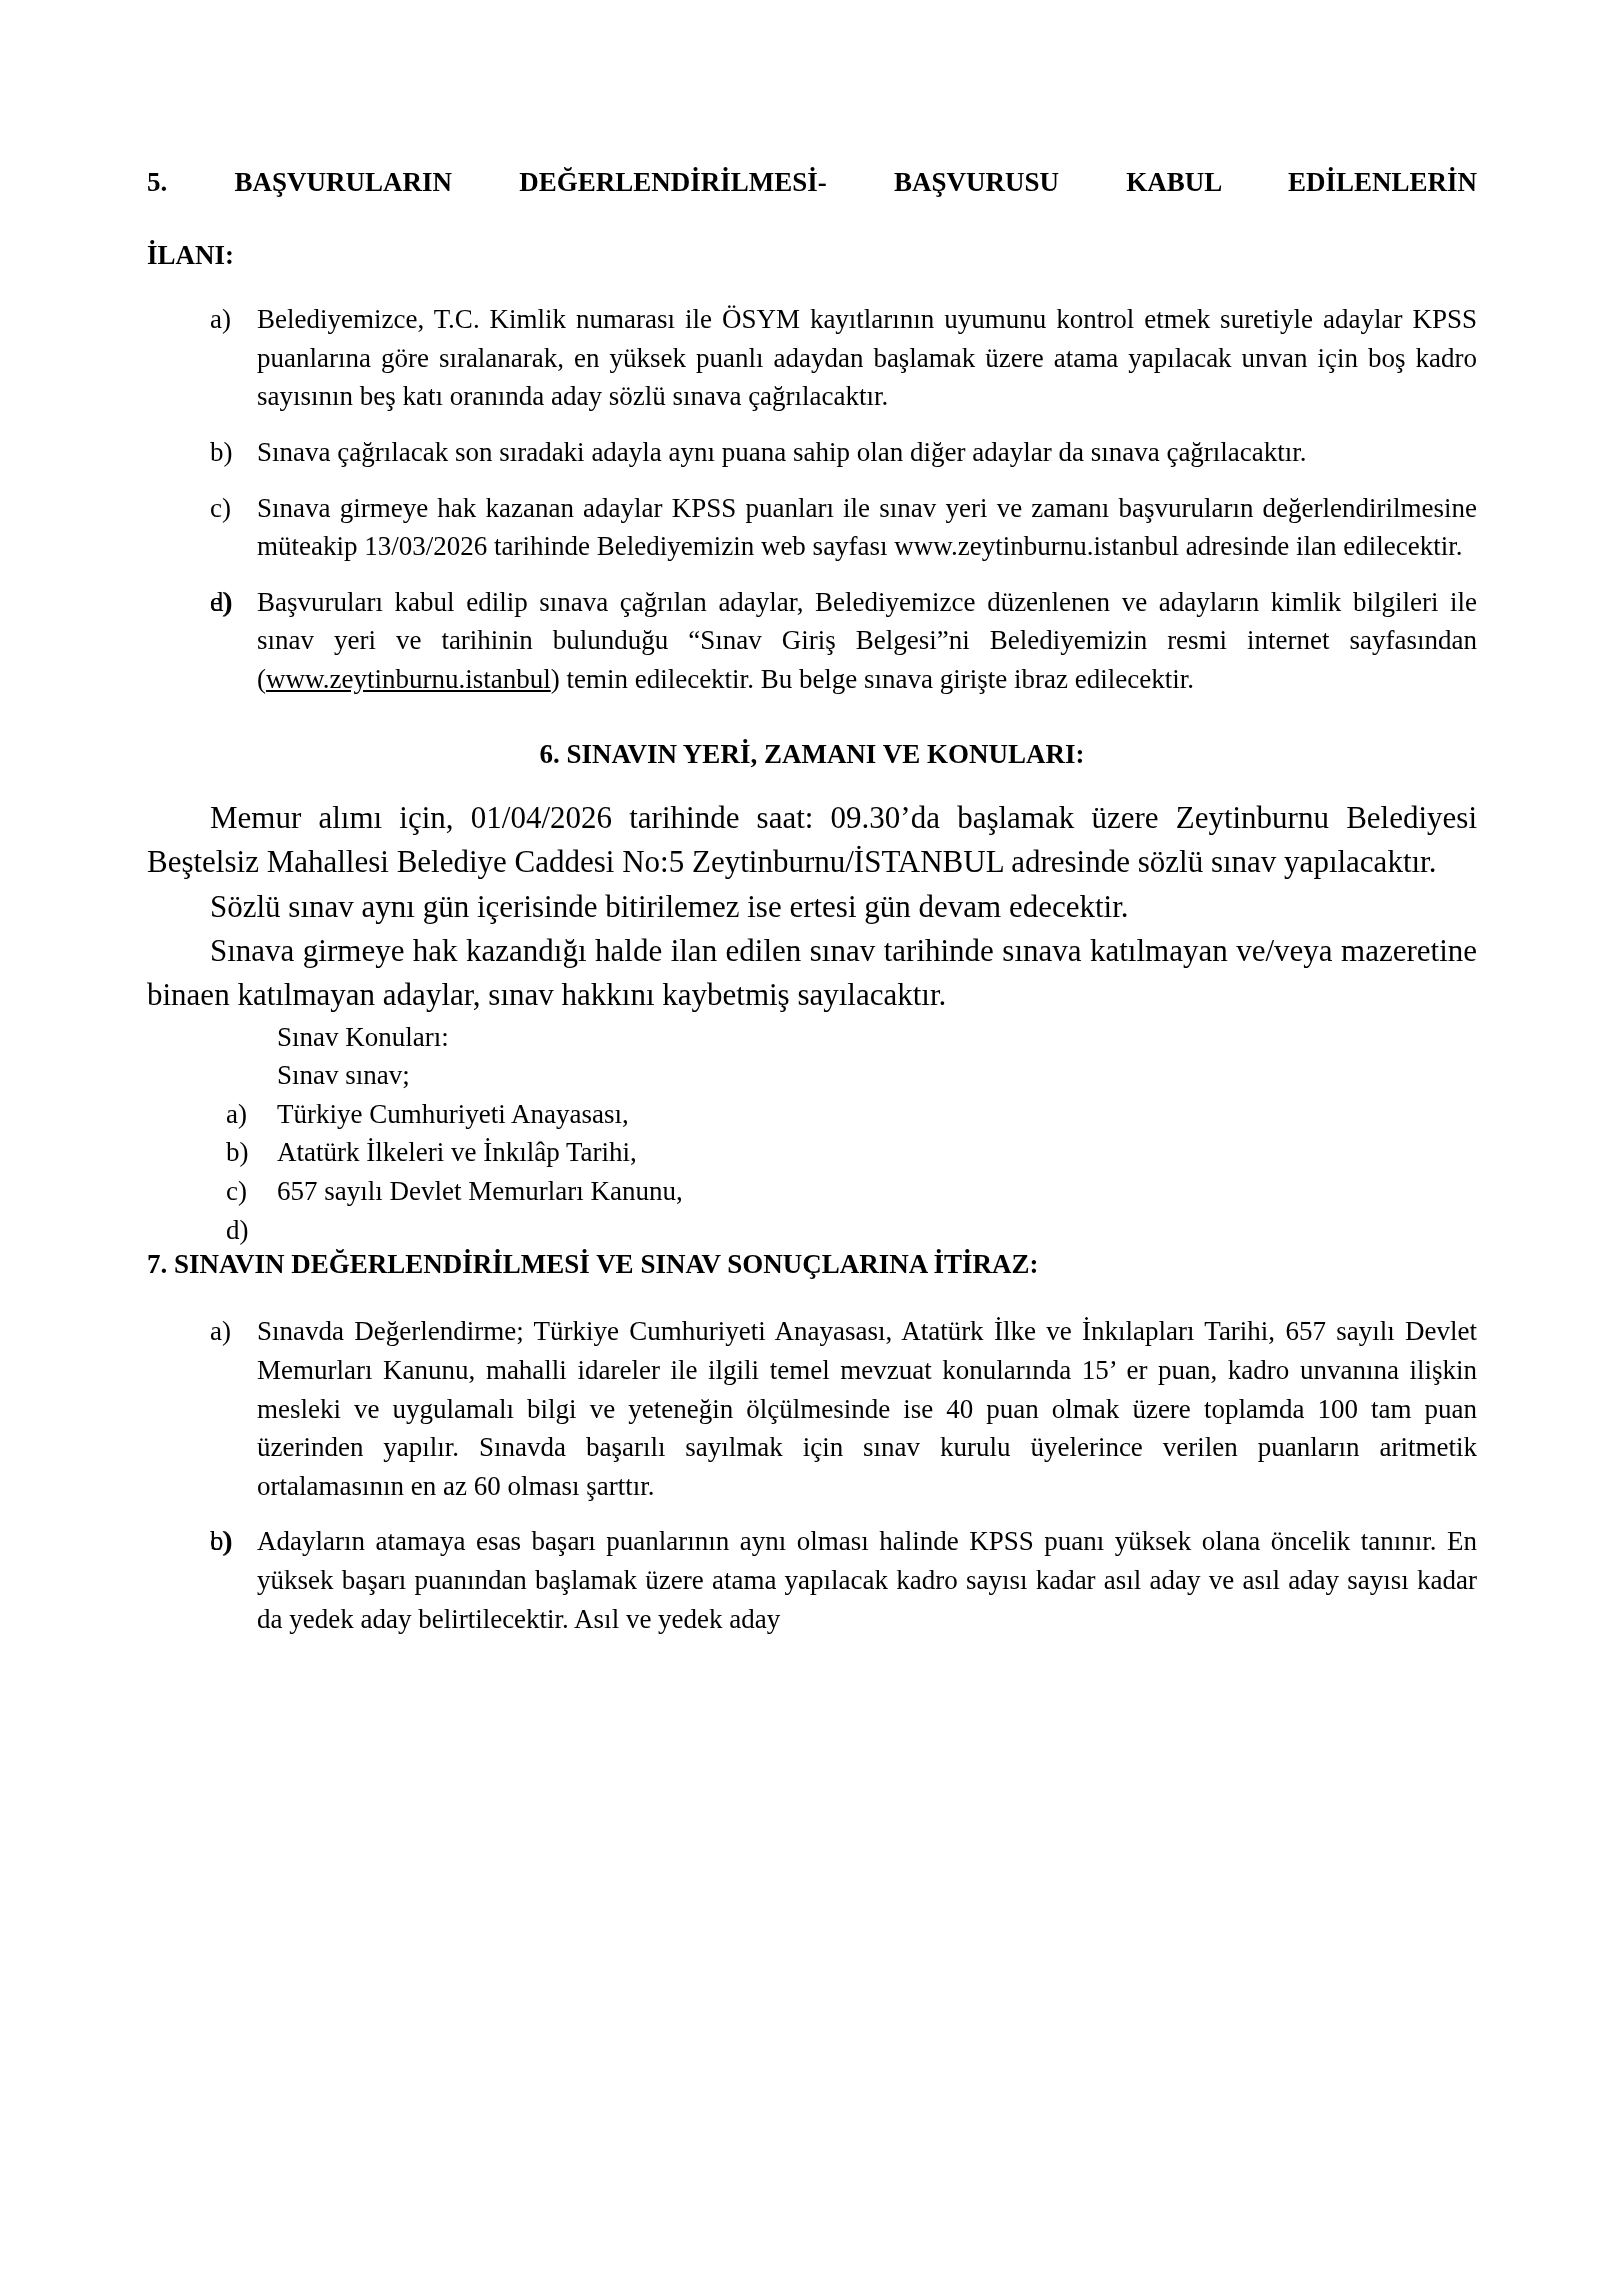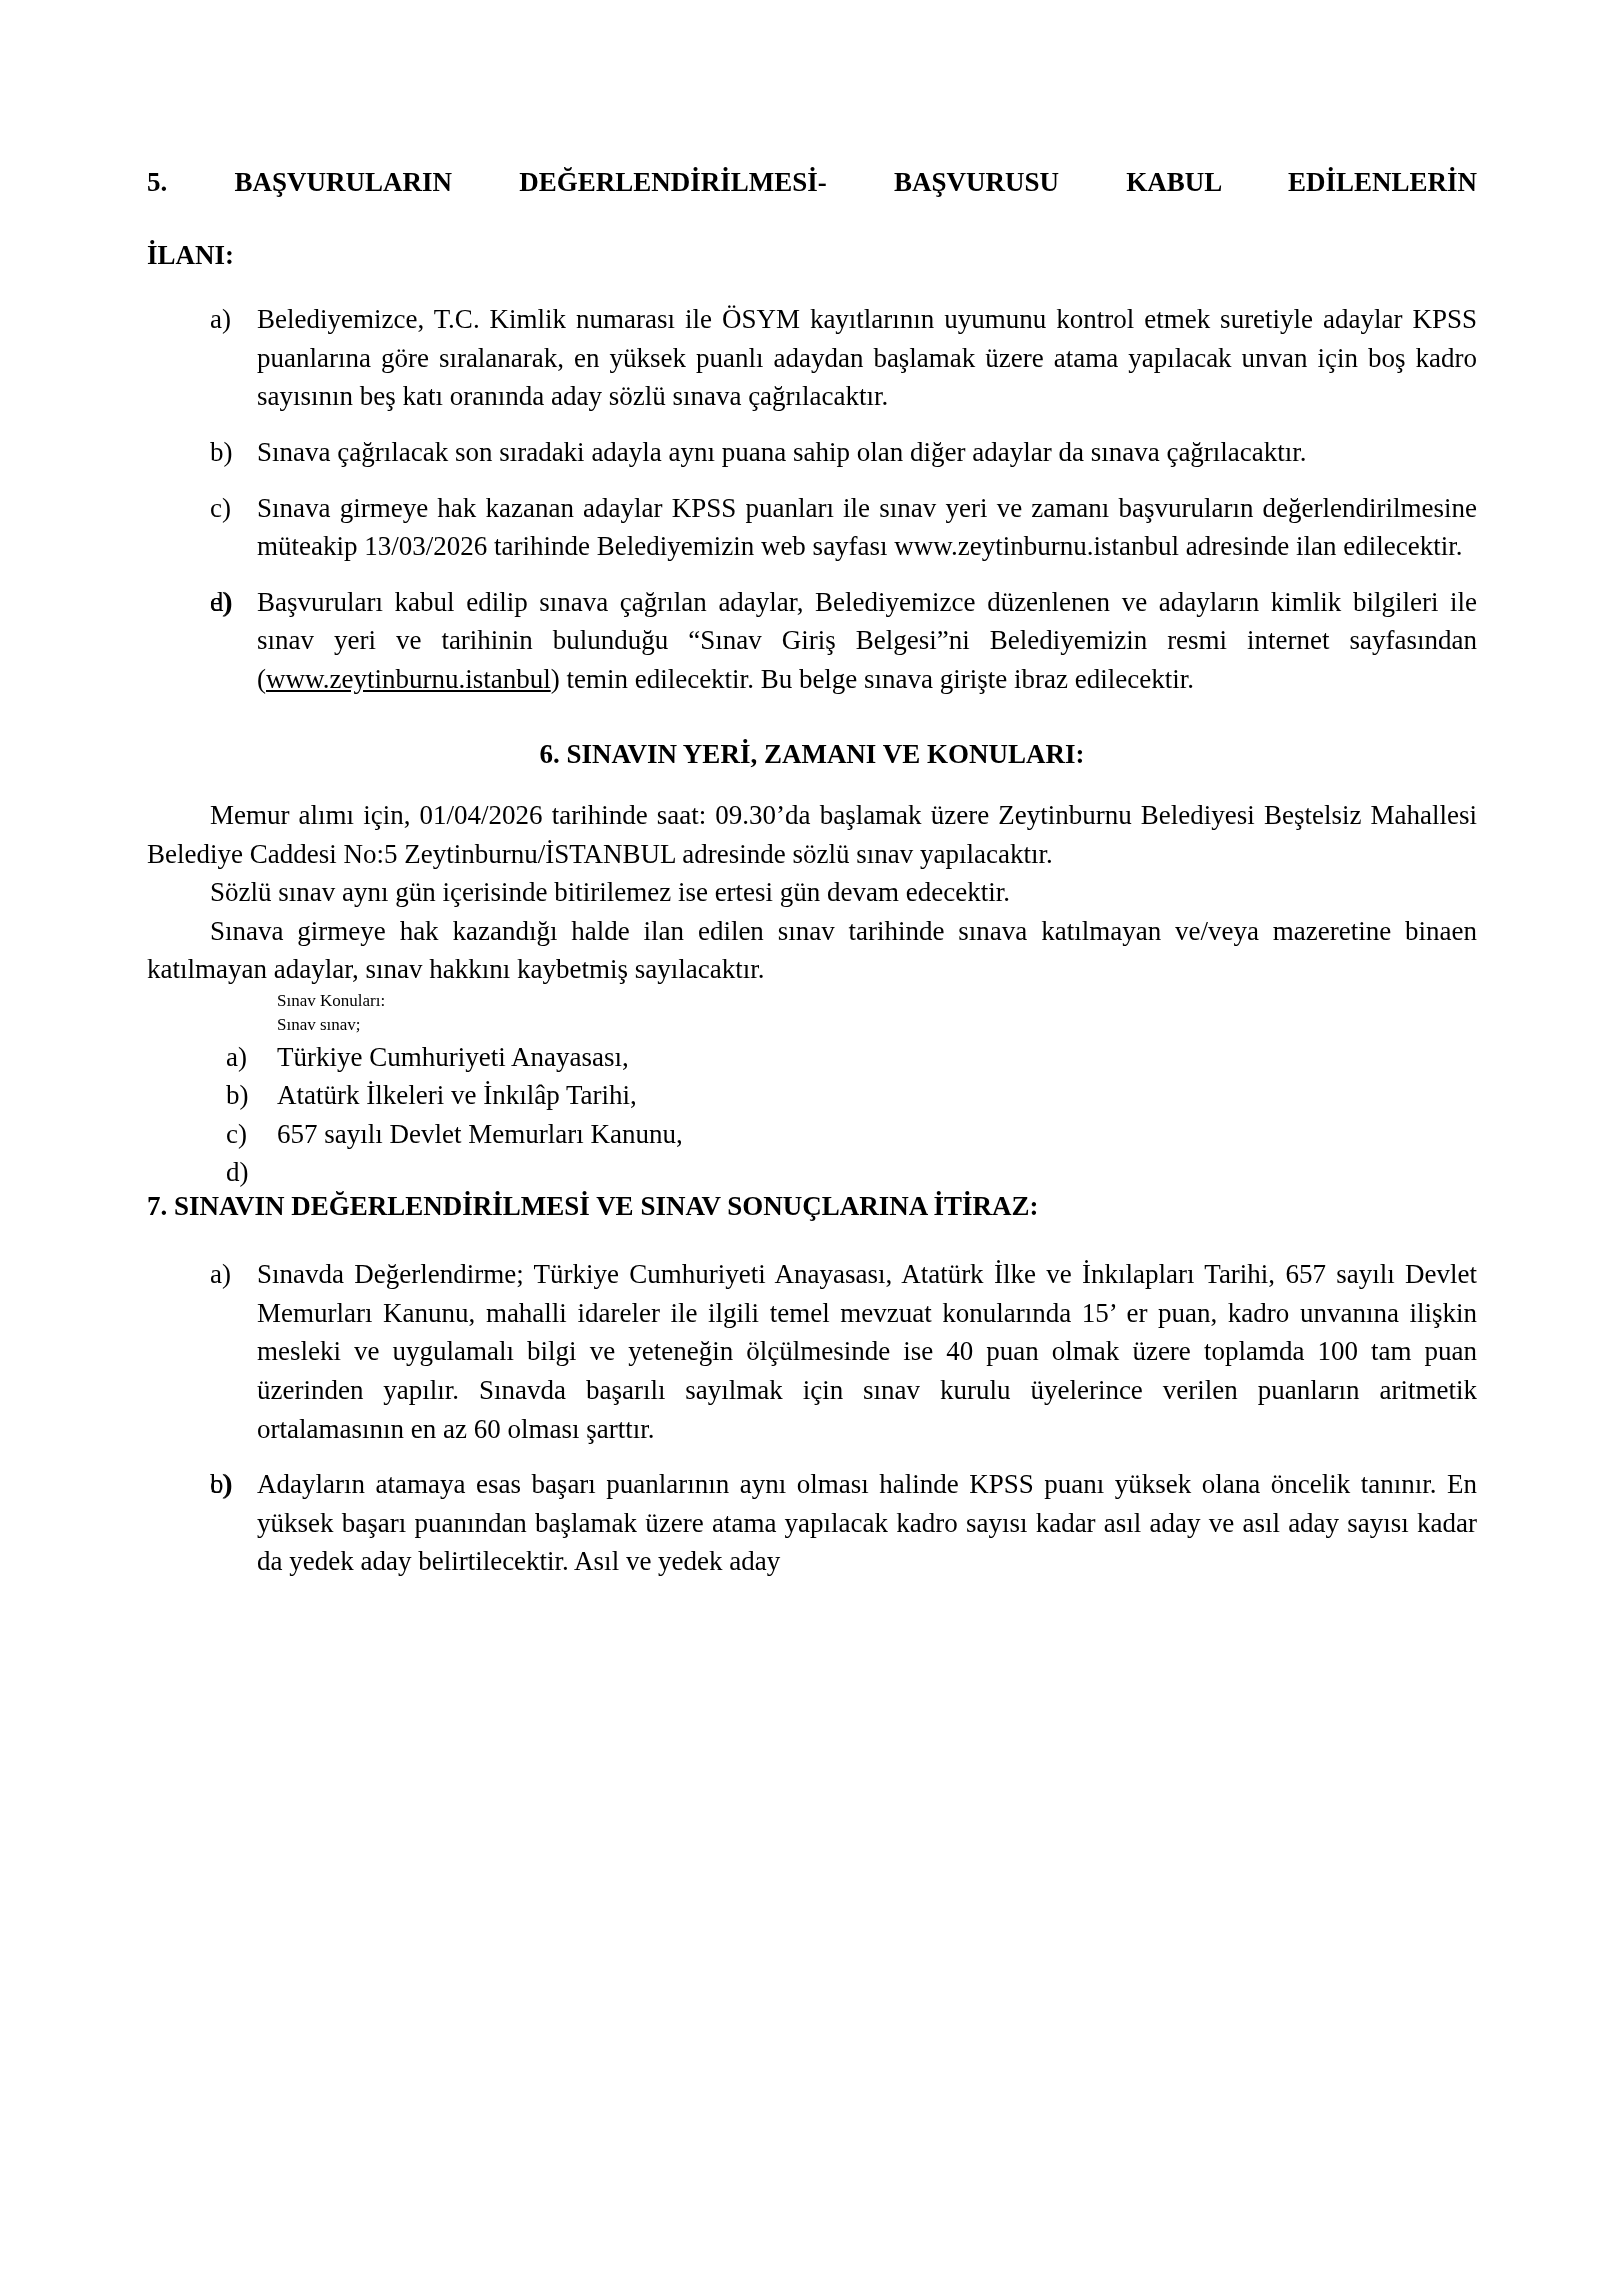--- a/index.html
+++ b/index.html
@@ -50,21 +50,21 @@
     text-align: center;
   }
   .heading-7 {
     margin-top: 35px;
     margin-bottom: 0;
     text-align: left;
   }
 
   
   .para {
-    font-size: 27px;
+    font-size: 31px;
     line-height: 1.43;
     text-align: justify;
     text-justify: inter-word;
     margin: 0;
     hyphens: none;
   }
   .para.indent {
     text-indent: 63px;
   }
   .para.tight {
@@ -104,21 +104,21 @@
   .alpha-list.compact > li {
     margin-bottom: 0;
     padding-left: 130px;   
   }
   .alpha-list.compact > li > .marker {
     left: 79px;           
   }
   .list-7 { margin-top: 30px; }
 
   .subhead-line {
-    font-size: 17px;
+    font-size: 27px;
     line-height: 1.43;
     margin: 0;
     padding-left: 130px;
     text-align: left;
   }
 
   .sec6-body { margin-top: 23.6px; }
 
   a.plain-link {
     color: #000000;

